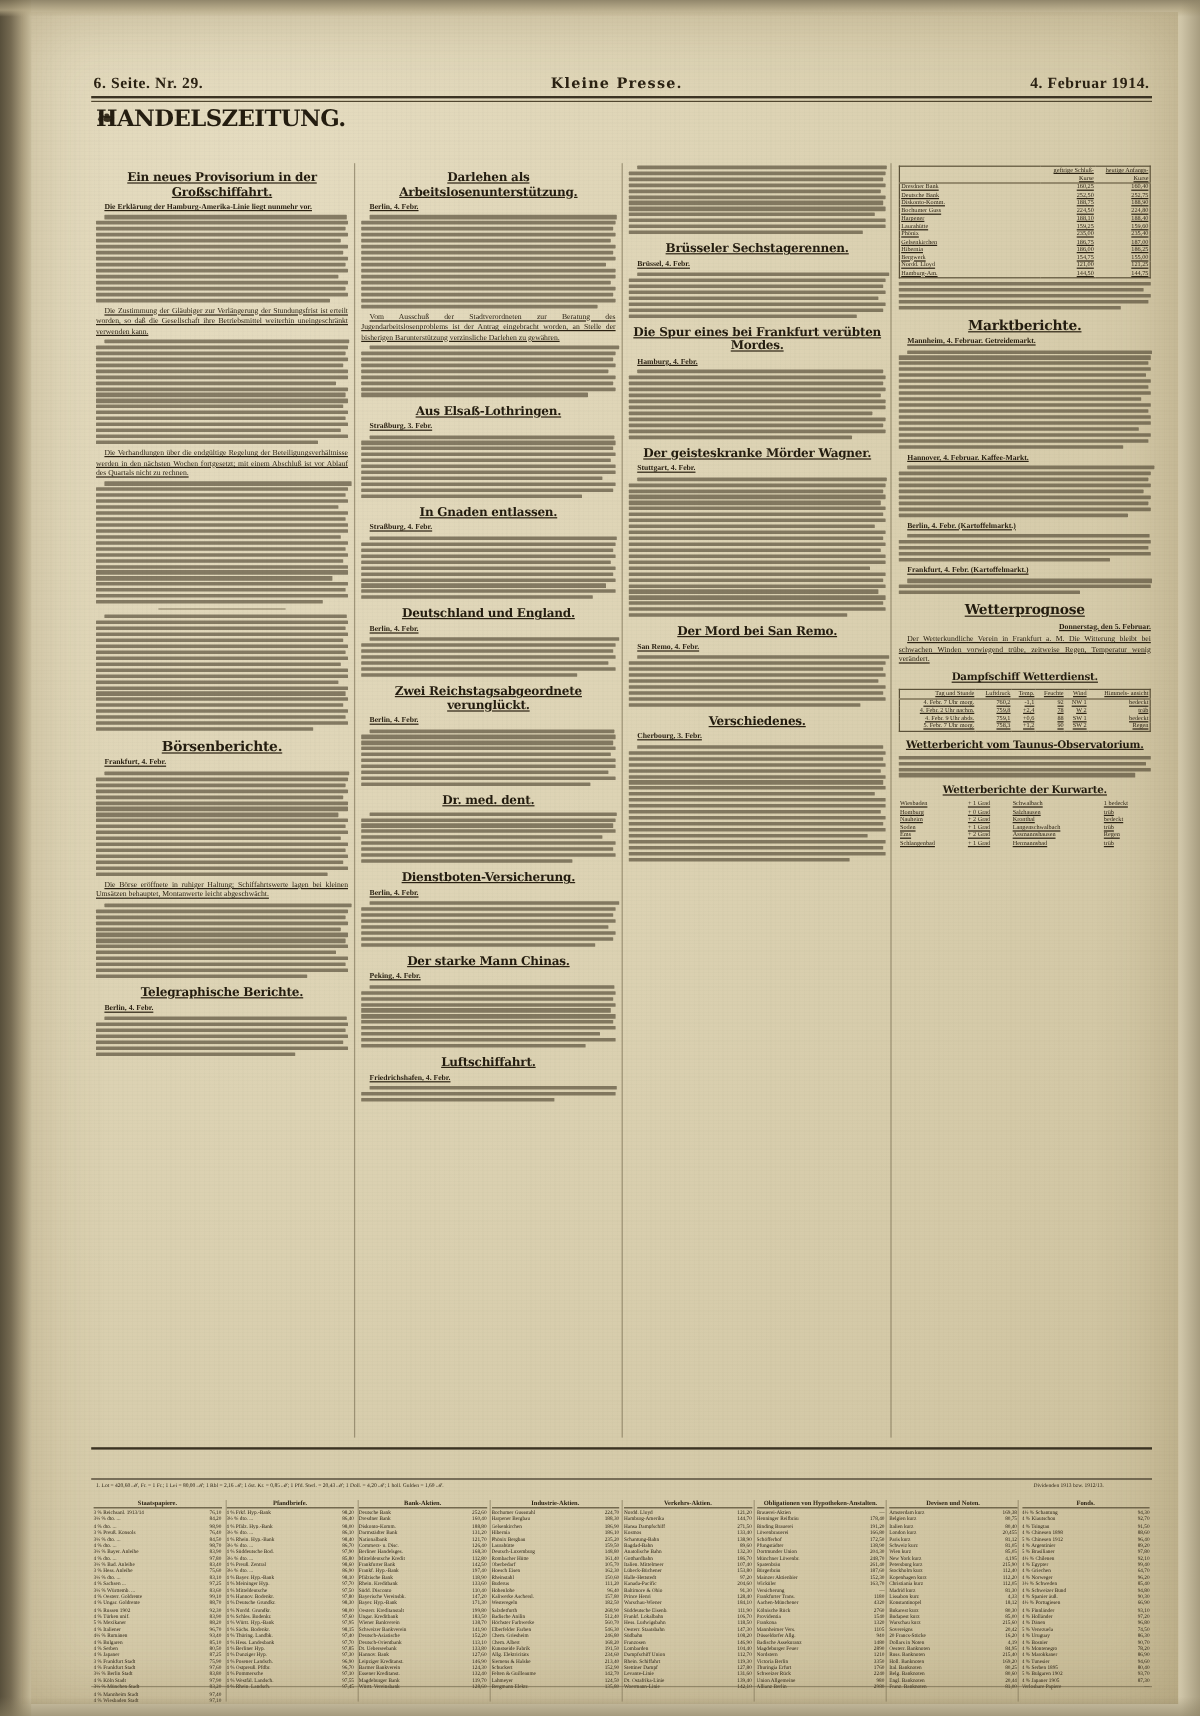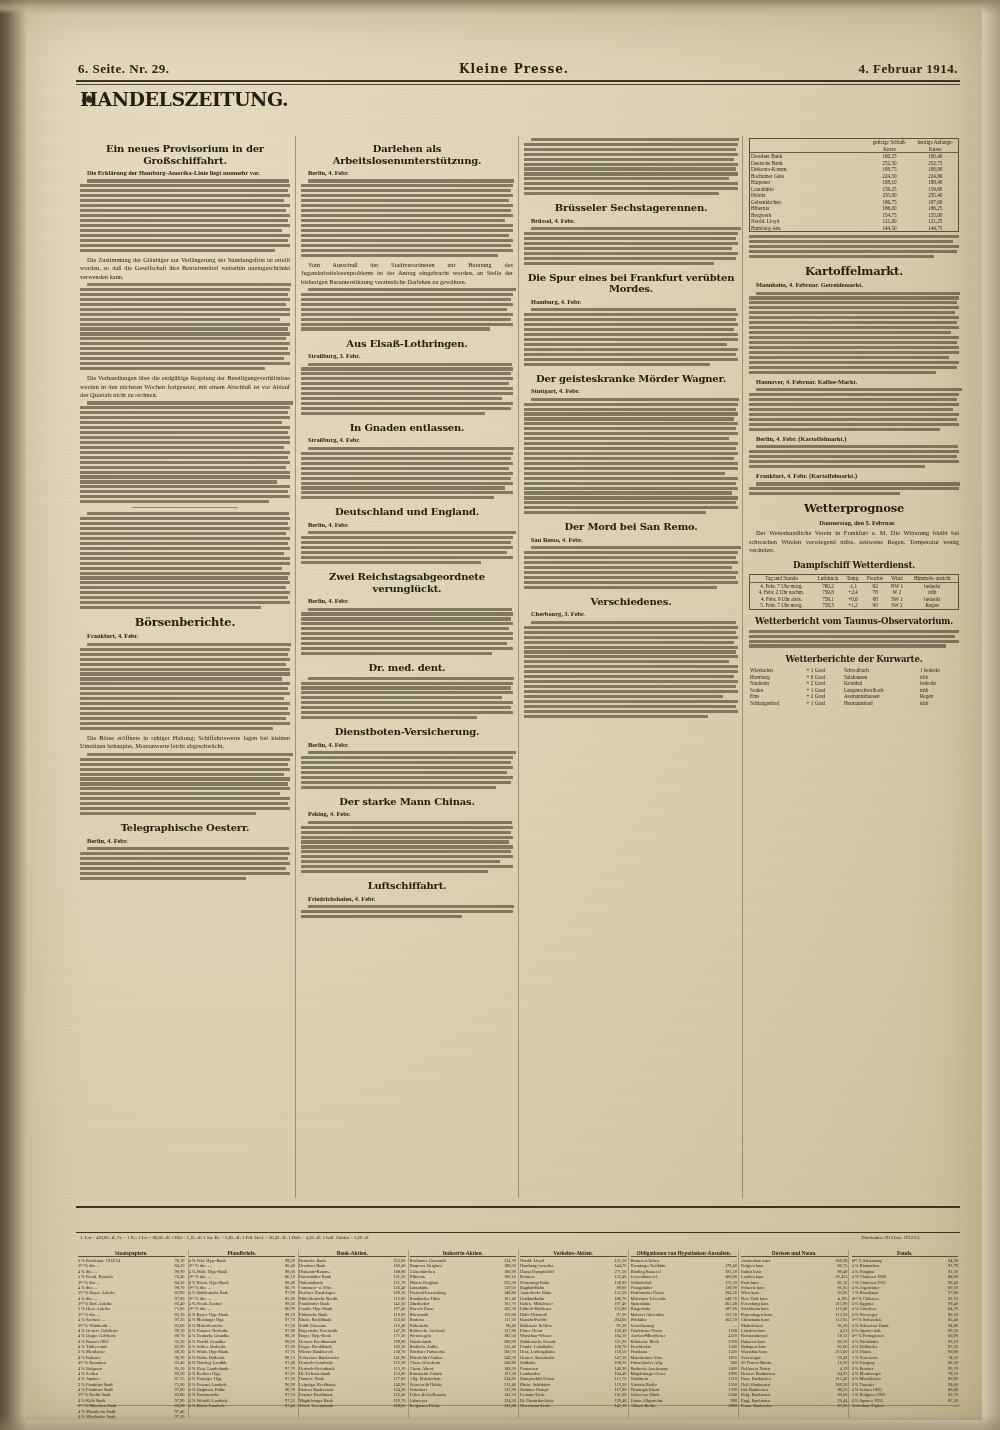--- a/index.html
+++ b/index.html
@@ -72,38 +72,38 @@
   }
   .drahtbox .txt{
     font-family:"DejaVu Serif",serif;font-weight:bold;font-size:25px;letter-spacing:-.3px;color:#231c0f;
   }
   .drahtbox .sidecut{
     width:34px;height:38px;border:1px solid #4a412c;margin:0 6px;
     background:repeating-linear-gradient(180deg,#cfc3a2 0 3px,#bdb08c 3px 6px);
   }
 
   
-  .col{position:absolute;top:126px;font-size:6.4px;line-height:1.32;text-align:justify;}
+  .col{position:absolute;top:126px;font-size:6.4px;line-height:1.32;text-align:justify;text-decoration:underline;}
   .c1{left:62px;width:210px;}
   .c2{left:283px;width:212px;}
   .c3{left:506px;width:214px;}
   .c4{left:731px;width:210px;}
 
   .vrule{position:absolute;top:126px;width:1px;background:#6a5f44;opacity:.55;}
 
   h3.sub{
     font-family:"DejaVu Serif",serif;
     font-size:10px;font-weight:bold;text-align:center;margin:7px 0 3px;line-height:1.15;
     letter-spacing:-.2px;color:#241d10;
   }
   h3.sub.small{font-size:8.6px;}
   h3.sub.big{font-size:11.5px;}
   p{margin:0 0 2px;text-indent:7px;}
   .lead{font-weight:bold;}
-  .center{text-align:center;}
+  .center{text-align:right;}
   .ruleshort{height:1px;background:#5b5139;opacity:.6;margin:4px 52px;}
 
   
   .tl{height:3.1px;margin:1.85px 0;background:#4b412d;opacity:.62;border-radius:.5px;}
   .tl.i{margin-left:7px;}
   .blk{margin-bottom:4px;}
 
   
   .minitbl{width:100%;border-collapse:collapse;font-size:5.2px;margin:2px 0 3px;}
   .minitbl td,.minitbl th{border:0;padding:0 1px;line-height:1.25;}
@@ -292,21 +292,21 @@
         <div class="tl" style="width:100%"></div>
       <div class="tl" style="width:99%"></div>
         <div class="tl" style="width:100%"></div>
         <div class="tl" style="width:95%"></div>
       <div class="tl" style="width:100%"></div>
         <div class="tl" style="width:99%"></div>
         <div class="tl" style="width:100%"></div>
       <div class="tl" style="width:84%"></div>
     </div>
 
-    <h3 class="sub">Telegraphische Oesterr.</h3>
+    <h3 class="sub">Telegraphische Berichte.</h3>
     <p><span class="lead">Berlin, 4. Febr.</span></p>
     <div class="blk">
       <div class="tl i" style="width:96%"></div>
         <div class="tl" style="width:100%"></div>
         <div class="tl" style="width:99%"></div>
       <div class="tl" style="width:100%"></div>
         <div class="tl" style="width:98%"></div>
         <div class="tl" style="width:100%"></div>
       <div class="tl" style="width:79%"></div>
     </div>
@@ -645,21 +645,21 @@
     </table>
 
     <div class="blk">
       <div class="tl" style="width:100%"></div>
         <div class="tl" style="width:97%"></div>
         <div class="tl" style="width:100%"></div>
       <div class="tl" style="width:99%"></div>
         <div class="tl" style="width:88%"></div>
     </div>
 
-    <h3 class="sub big">Kartoffelmarkt.</h3>
+    <h3 class="sub big">Marktberichte.</h3>
     <p><span class="lead">Mannheim, 4. Februar. Getreidemarkt.</span></p>
     <div class="blk">
       <div class="tl i" style="width:97%"></div>
         <div class="tl" style="width:100%"></div>
         <div class="tl" style="width:99%"></div>
       <div class="tl" style="width:100%"></div>
         <div class="tl" style="width:98%"></div>
         <div class="tl" style="width:100%"></div>
       <div class="tl" style="width:99%"></div>
         <div class="tl" style="width:100%"></div>

